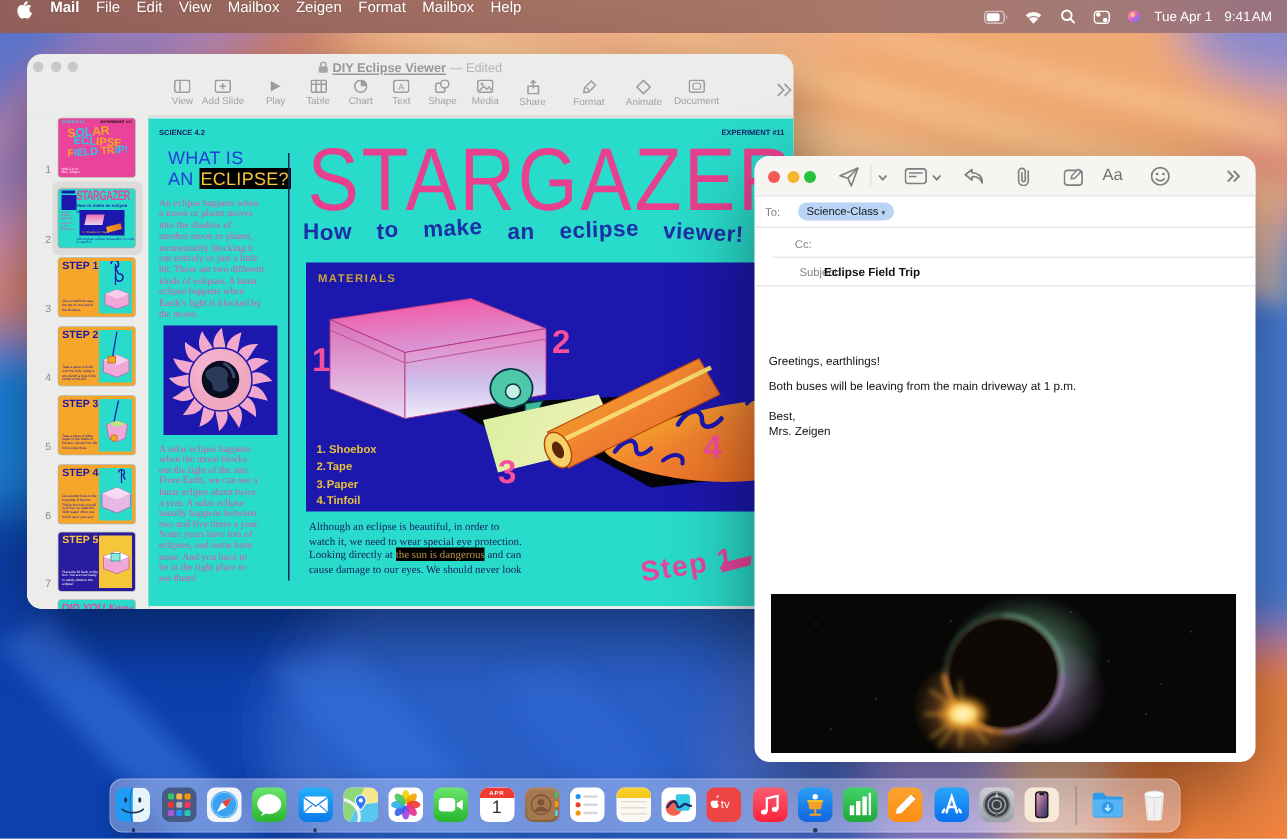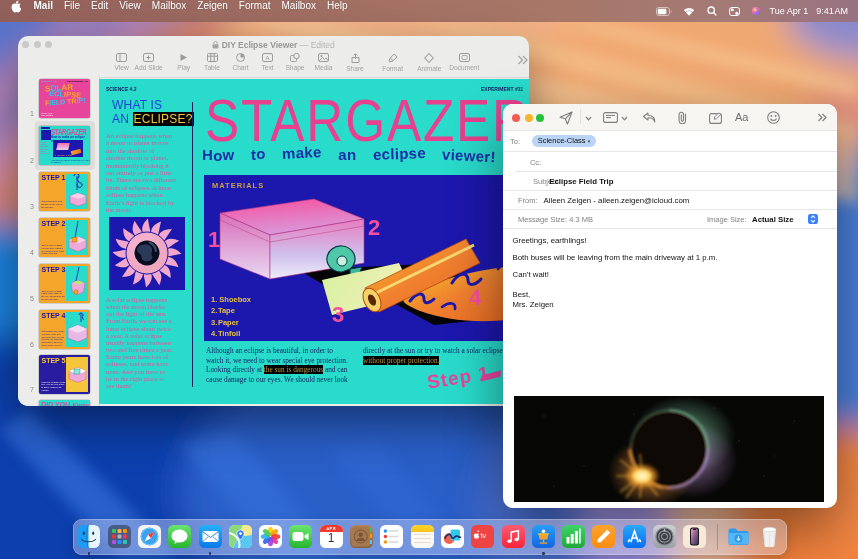--- a/index.html
+++ b/index.html
@@ -130,21 +130,21 @@
     <span style="font-size:9px;margin-right:8px;">Tue Apr 1</span>
     <span style="font-size:9px;margin-right:10px;">9:41 AM</span>
   </div>
   <div id="kwin">
     <div class="tl" style="left:4px;background:#c9c9c7;"></div>
     <div class="tl" style="left:15.5px;background:#c9c9c7;"></div>
     <div class="tl" style="left:27px;background:#c9c9c7;"></div>
     <div style="position:absolute;top:4px;left:0;right:0;text-align:center;font-size:8.5px;color:#9b9b99;"><svg width="7" height="8" viewBox="0 0 7 8" style="vertical-align:-1px;">
           <rect x=".5" y="3.2" width="6" height="4.3" rx="1" fill="#a5a5a3"></rect>
           <path d="M1.8 3.2 V2.2 a1.7 1.7 0 0 1 3.4 0 V3.2" fill="none" stroke="#a5a5a3" stroke-width="1"></path>
-        </svg> <span style="font-weight:bold;color:#989896;">DIY Eclipse Viewer</span> <span style="color:#b5b5b3;">— Edited</span></div>
+        </svg> <span style="font-weight:bold;color:#989896;text-decoration:underline;">DIY Eclipse Viewer</span> <span style="color:#b5b5b3;">— Edited</span></div>
     <div id="ktoolbar">
       <div class="kt" style="left:103.6px;"><svg width="11" height="9" viewBox="0 0 11 9">
             <rect x=".5" y=".5" width="10" height="8" rx="1.5" fill="none" stroke="#9c9c9a"></rect>
             <line x1="4" y1="1" x2="4" y2="8" stroke="#9c9c9a"></line>
           </svg>View</div>
       <div class="kt" style="left:130.7px;"><svg width="11" height="9" viewBox="0 0 11 9">
             <rect x=".5" y=".5" width="10" height="8" rx="1.5" fill="none" stroke="#9c9c9a"></rect>
             <line x1="5.5" y1="2.5" x2="5.5" y2="6.5" stroke="#9c9c9a"></line>
             <line x1="3.5" y1="4.5" x2="7.5" y2="4.5" stroke="#9c9c9a"></line>
           </svg>Add Slide</div>
@@ -402,21 +402,20 @@
               <text x="164" y="60">2</text>
               <text x="128" y="147">3</text>
               <text x="265" y="130">4</text>
           </g>
         </svg>
         <div style="position:absolute;left:8px;top:6px;font-size:7.5px;font-weight:bold;color:#c8a23c;letter-spacing:1px;">MATERIALS</div>
         <div style="position:absolute;left:7px;top:119px;font-size:7.5px;font-weight:bold;color:#e8c33c;line-height:1.5;">1. Shoebox<br>2. Tape<br>3. Paper<br>4. Tinfoil</div>
       </div>
 
       <div style="position:absolute;left:107px;top:267px;width:170px;font-family:'Liberation Serif',serif;font-size:7.3px;line-height:9.7px;color:#14205e;white-space:nowrap;">Although an eclipse is beautiful, in order to<br>watch it, we need to wear special eye protection.<br>Looking directly at <span style="background:#000;color:#b89848;">the sun is dangerous</span> and can<br>cause damage to our eyes. We should never look</div>
-      <div style="position:absolute;left:264px;top:267px;width:170px;font-family:'Liberation Serif',serif;font-size:7.3px;line-height:9.7px;color:#14205e;white-space:nowrap;">directly at the sun or try to watch a solar eclipse<br><span style="background:#000;color:#b89848;">without proper protection.</span></div>
 
       <div style="position:absolute;left:328px;top:288px;font-size:19px;font-weight:bold;color:#e8449c;transform:rotate(-9deg);font-family:'Liberation Sans',sans-serif;letter-spacing:1px;">Step 1</div>
       <div style="position:absolute;left:382px;top:294px;width:20px;height:6px;background:#e8449c;transform:rotate(-14deg) skewX(-20deg);"></div>
     </div>
   </div>
   <div id="mwin">
     <div style="position:absolute;top:0;left:0;right:0;height:26px;background:#f6f5f2;"></div>
     <div class="tl" style="left:9.2px;top:10px;width:8px;height:8px;background:#f35a52;"></div>
     <div class="tl" style="left:21.8px;top:10px;width:8px;height:8px;background:#f5b52c;"></div>
     <div class="tl" style="left:33.4px;top:10px;width:8px;height:8px;background:#24c13a;"></div>
@@ -461,38 +460,23 @@
         <span class="mlabel" style="position:absolute;left:7px;top:7px;">To:</span>
       <span style="position:absolute;left:28.7px;top:4.5px;height:12px;line-height:12px;background:#b9d4f5;border-radius:6px;padding:0 6px;font-size:7.5px;color:#111;">Science-Class <span style="font-size:5px;color:#444;">▾</span></span>
     </div>
     <div class="mrow" style="top:47.3px;height:19.6px;margin-left:12px;">
         <span class="mlabel" style="position:absolute;left:14.9px;top:6.5px;">Cc:</span>
       </div>
     <div class="mrow" style="top:66.9px;height:19.3px;">
         <span class="mlabel" style="position:absolute;left:30px;top:6.5px;">Subject:</span>
       <span style="position:absolute;left:46.3px;top:6px;font-size:7.8px;color:#111;font-weight:bold;">Eclipse Field Trip</span>
     </div>
-    <div class="mrow" style="top:86.2px;height:18.8px;">
-        <span class="mlabel" style="position:absolute;left:14.9px;top:6px;">From:</span>
-      <span style="position:absolute;left:40.5px;top:5.5px;font-size:7.8px;color:#111;">Aileen Zeigen - aileen.zeigen@icloud.com</span>
-    </div>
-    <div class="mrow" style="top:105px;height:19px;">
-        <span class="mlabel" style="position:absolute;left:14.9px;top:6px;">Message Size: 4.3 MB</span>
-      <span class="mlabel" style="position:absolute;left:204px;top:6px;">Image Size:</span>
-      <span style="position:absolute;left:249px;top:5.5px;font-size:7.8px;color:#111;font-weight:bold;">Actual Size</span>
-      <svg style="position:absolute;left:305px;top:4.5px;" width="10" height="10" viewBox="0 0 10 10">
-          <rect width="10" height="10" rx="2.2" fill="#3b82f7"></rect>
-          <path d="M3 4 L5 1.8 L7 4" fill="none" stroke="#fff" stroke-width="1.1"></path>
-          <path d="M3 6 L5 8.2 L7 6" fill="none" stroke="#fff" stroke-width="1.1"></path>
-        </svg>
-    </div>
     <div style="position:absolute;left:9.5px;top:132px;width:316px;font-size:7.8px;line-height:10.3px;color:#141414;">
       <p style="margin:0 0 6.8px;">Greetings, earthlings!</p>
       <p style="margin:0 0 6.8px;">Both buses will be leaving from the main driveway at 1 p.m.</p>
-      <p style="margin:0 0 6.8px;">Can’t wait!</p>
       <p style="margin:0 0 6.8px;padding-top:2.5px;">Best,<br>Mrs. Zeigen</p>
     </div>
     <div style="position:absolute;left:11px;top:292px;width:310px;height:106px;">
       <svg width="310" height="106" viewBox="0 0 310 106">
         <defs>
           <radialGradient id="eg" cx=".5" cy=".5" r=".5">
               <stop offset="0" stop-color="#8adbb0" stop-opacity=".85"></stop>
               <stop offset="1" stop-color="#8adbb0" stop-opacity="0"></stop>
             </radialGradient>
           <radialGradient id="ep" cx=".5" cy=".5" r=".5">

